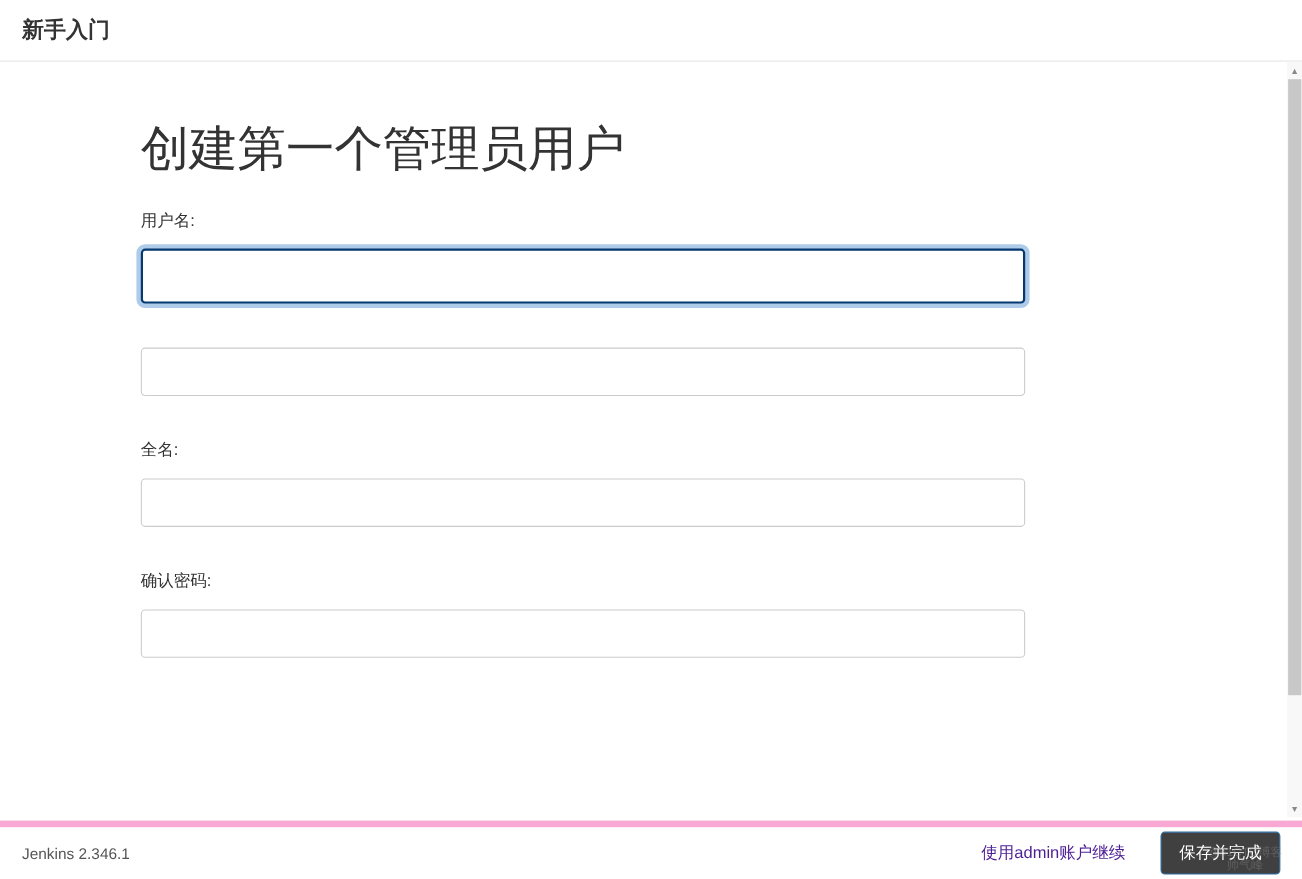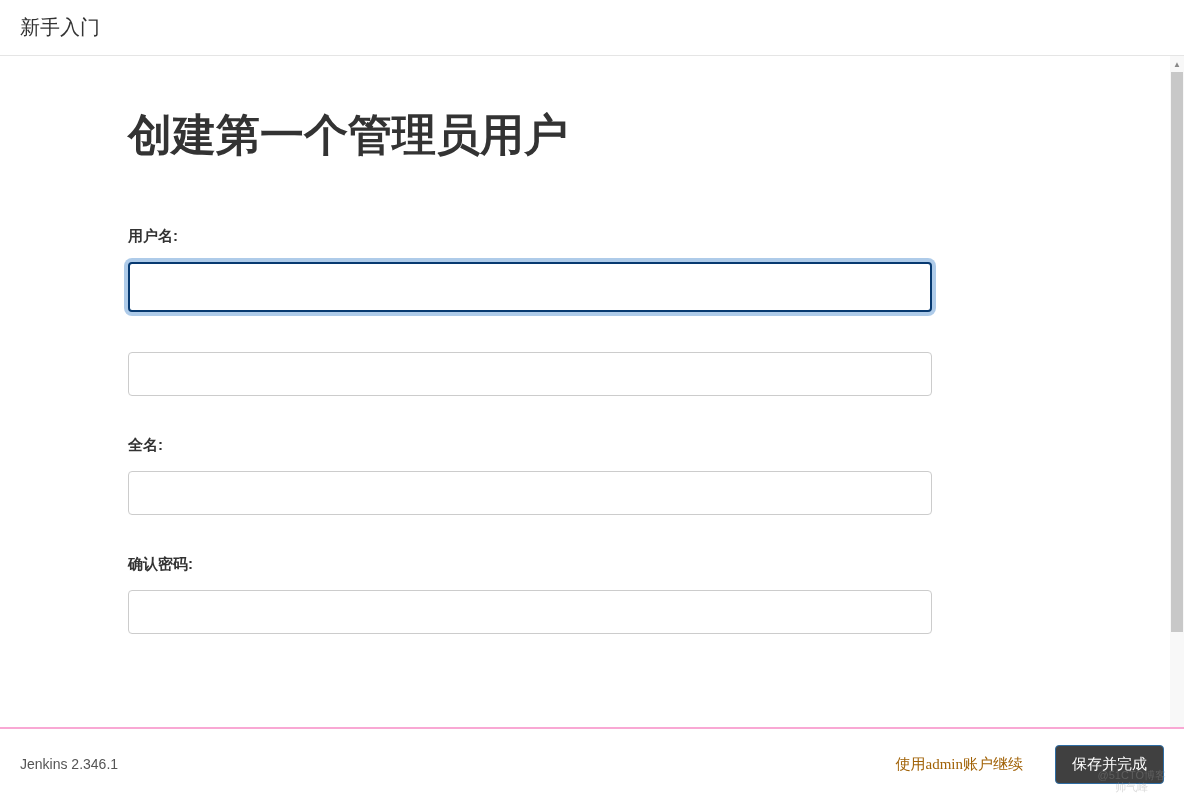--- a/index.html
+++ b/index.html
@@ -16,21 +16,21 @@
       position: relative;
     }
     .header {
       height: 56px;
       border-bottom: 1px solid #e5e5e5;
       padding: 0 20px;
       display: flex;
       align-items: center;
       font-size: 20px;
       color: #333;
-      font-weight: 400;
+      font-weight: 700;
     }
     .content-wrap {
       position: absolute;
       top: 56px;
       left: 0;
       right: 14px;
       bottom: 56px;
       overflow-y: scroll;
     }
     .content-wrap::-webkit-scrollbar {
@@ -47,34 +47,34 @@
       display: block;
       height: 14px;
       background: #f1f1f1;
     }
     .content {
       padding: 50px 128px 60px 128px;
       max-width: 1060px;
     }
     .main-title {
       font-size: 44px;
-      font-weight: 700;
+      font-weight: 400;
       color: #333;
-      margin-bottom: 62px;
+      margin-bottom: 26px;
       letter-spacing: 0px;
     }
     .form-group {
       margin-bottom: 40px;
     }
     .form-label {
       display: block;
       font-size: 15px;
       color: #333;
       margin-bottom: 16px;
-      font-weight: 700;
+      font-weight: 400;
     }
     .form-input {
       width: 100%;
       height: 44px;
       border: 1px solid #ccc;
       border-radius: 4px;
       padding: 8px 12px;
       font-size: 15px;
       background: #fff;
       outline: none;
@@ -82,44 +82,43 @@
     .form-input.focused {
       border: 2px solid #063970;
       box-shadow: 0 0 0 4px rgba(53, 126, 199, 0.4);
       height: 50px;
     }
     .footer {
       position: absolute;
       bottom: 0;
       left: 0;
       right: 0;
-      height: 72px;
-      border-top: 2px solid #f9a8d4;
+      height: 53px;
+      border-top: 6px solid #f9a8d4;
       display: flex;
       align-items: center;
       justify-content: space-between;
       padding: 0 20px;
       background: #fff;
     }
     .version-text {
       font-size: 14px;
       color: #555;
     }
     .footer-actions {
       display: flex;
       align-items: center;
       gap: 20px;
     }
     .link-button {
-      color: #a16207;
+      color: #4c1d95;
       font-size: 15px;
       cursor: pointer;
       text-decoration: none;
       padding: 8px 12px;
-      font-family: Liberation Serif, serif;
     }
     .primary-button {
       background: #404040;
       color: #fff;
       border: 1px solid #2e6da4;
       border-radius: 4px;
       padding: 9px 16px;
       font-size: 15px;
       cursor: pointer;
     }

